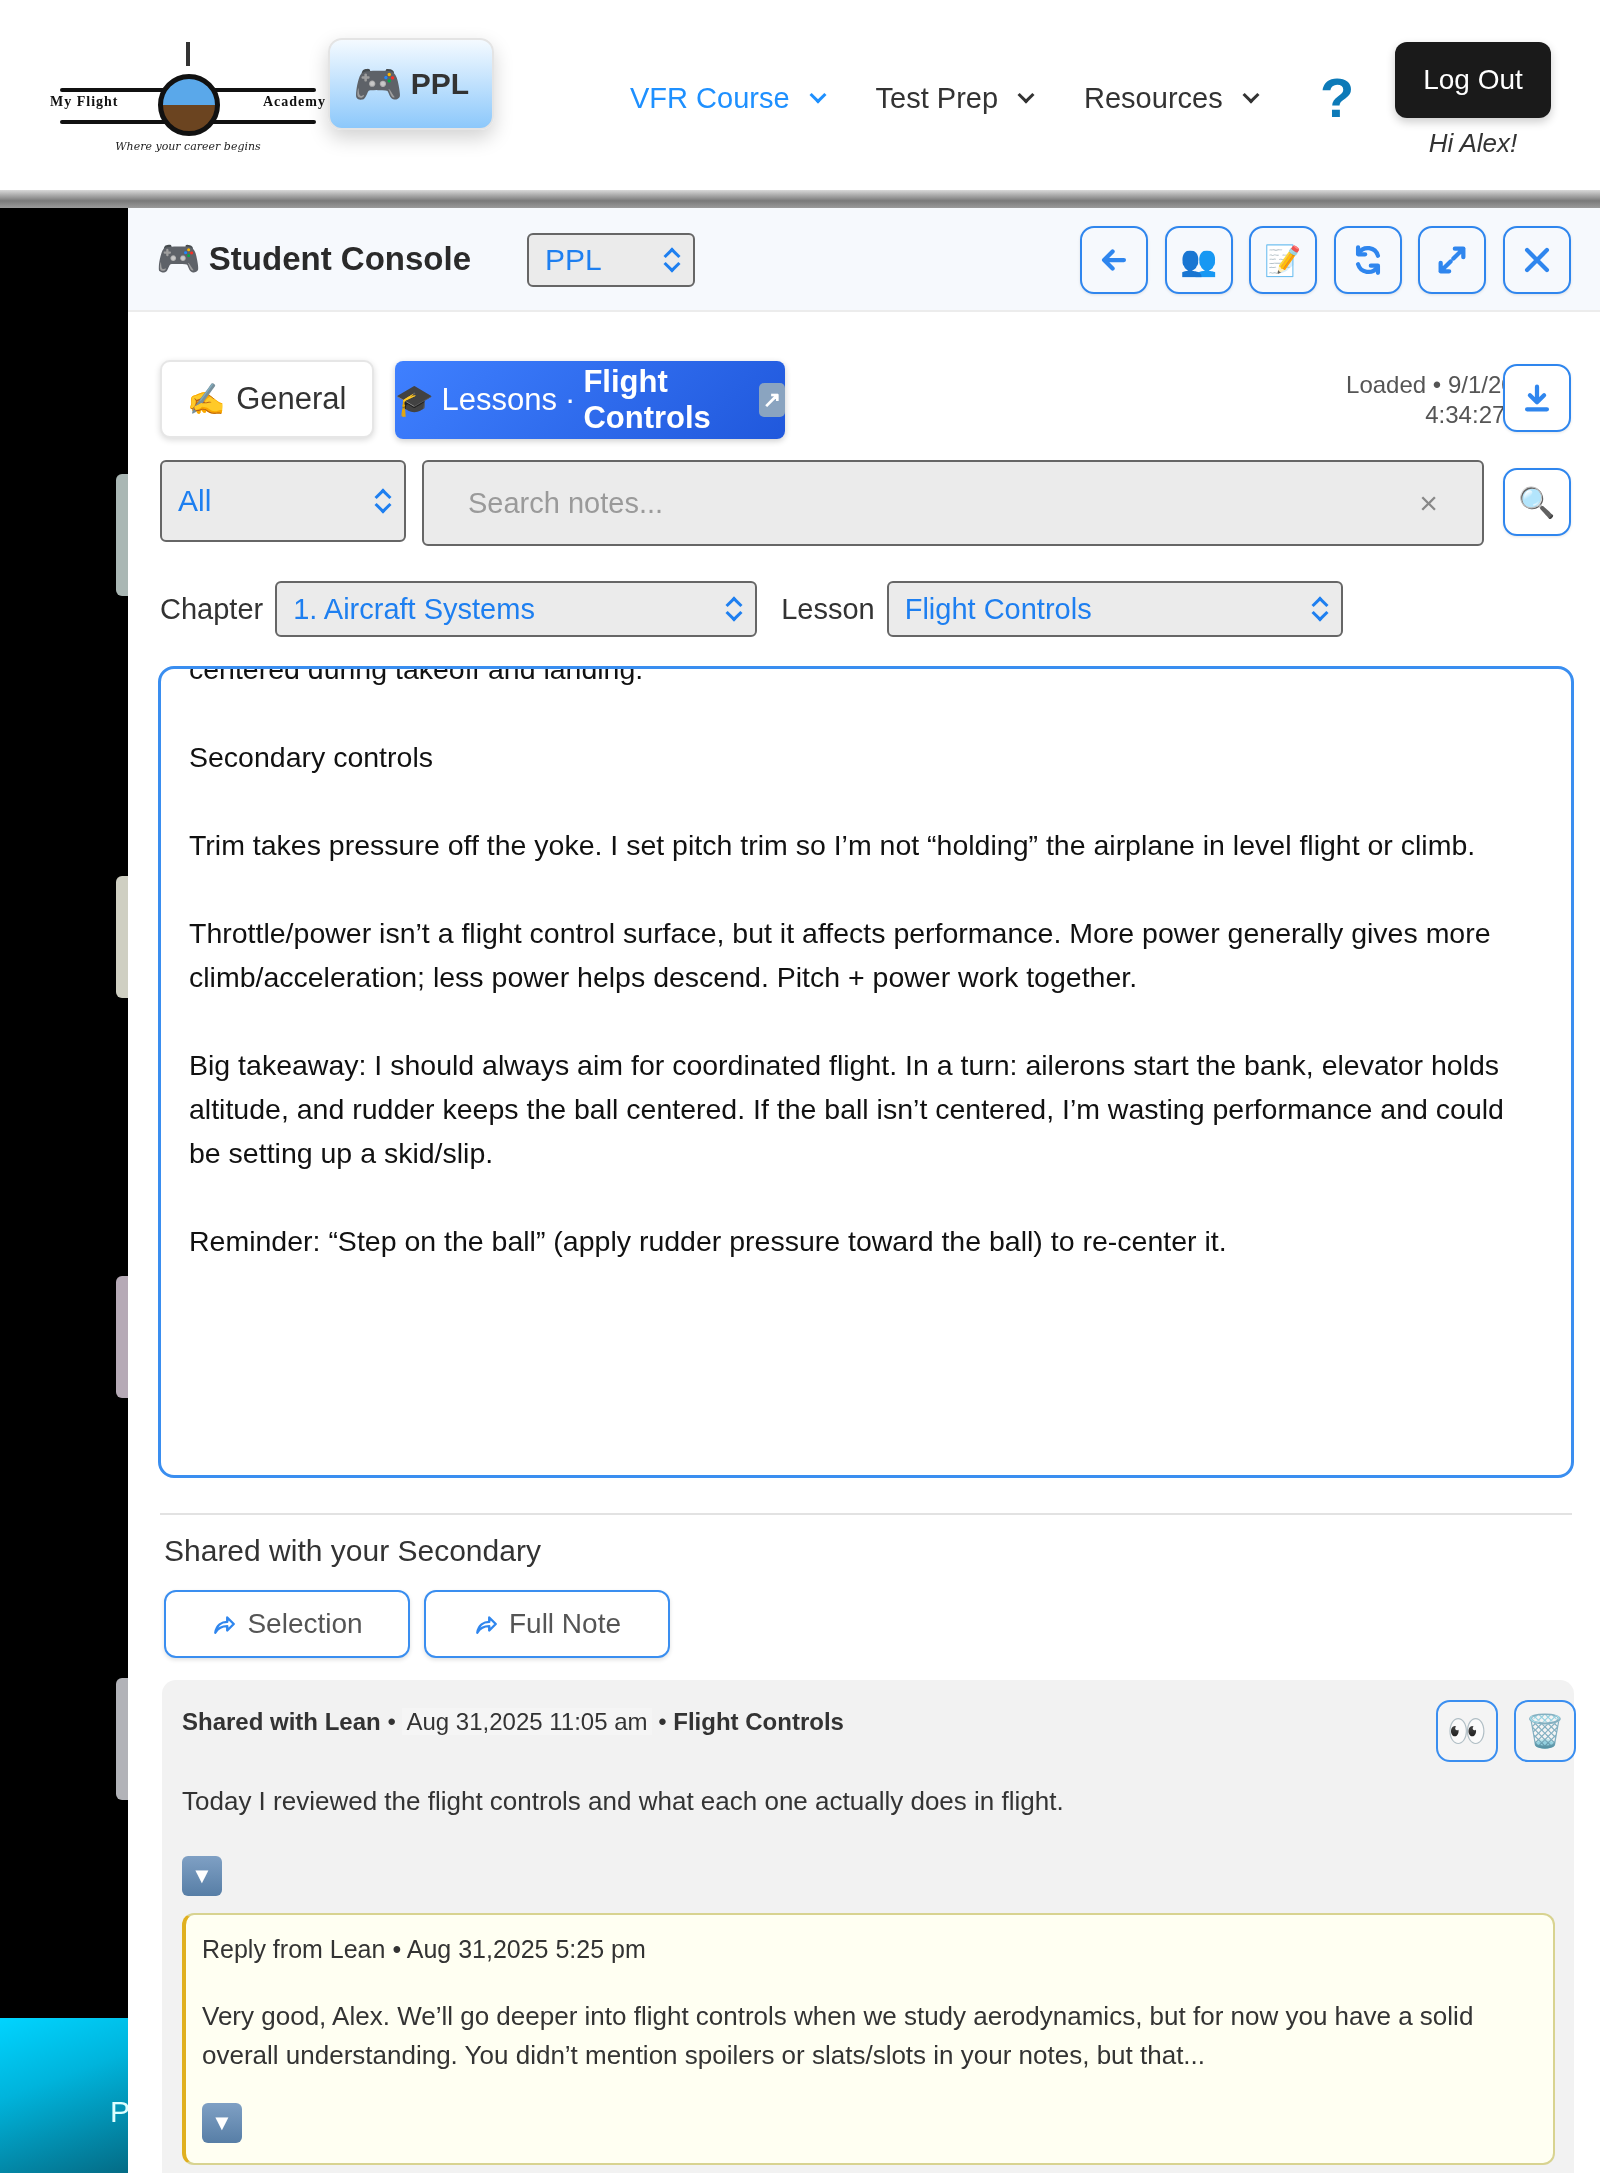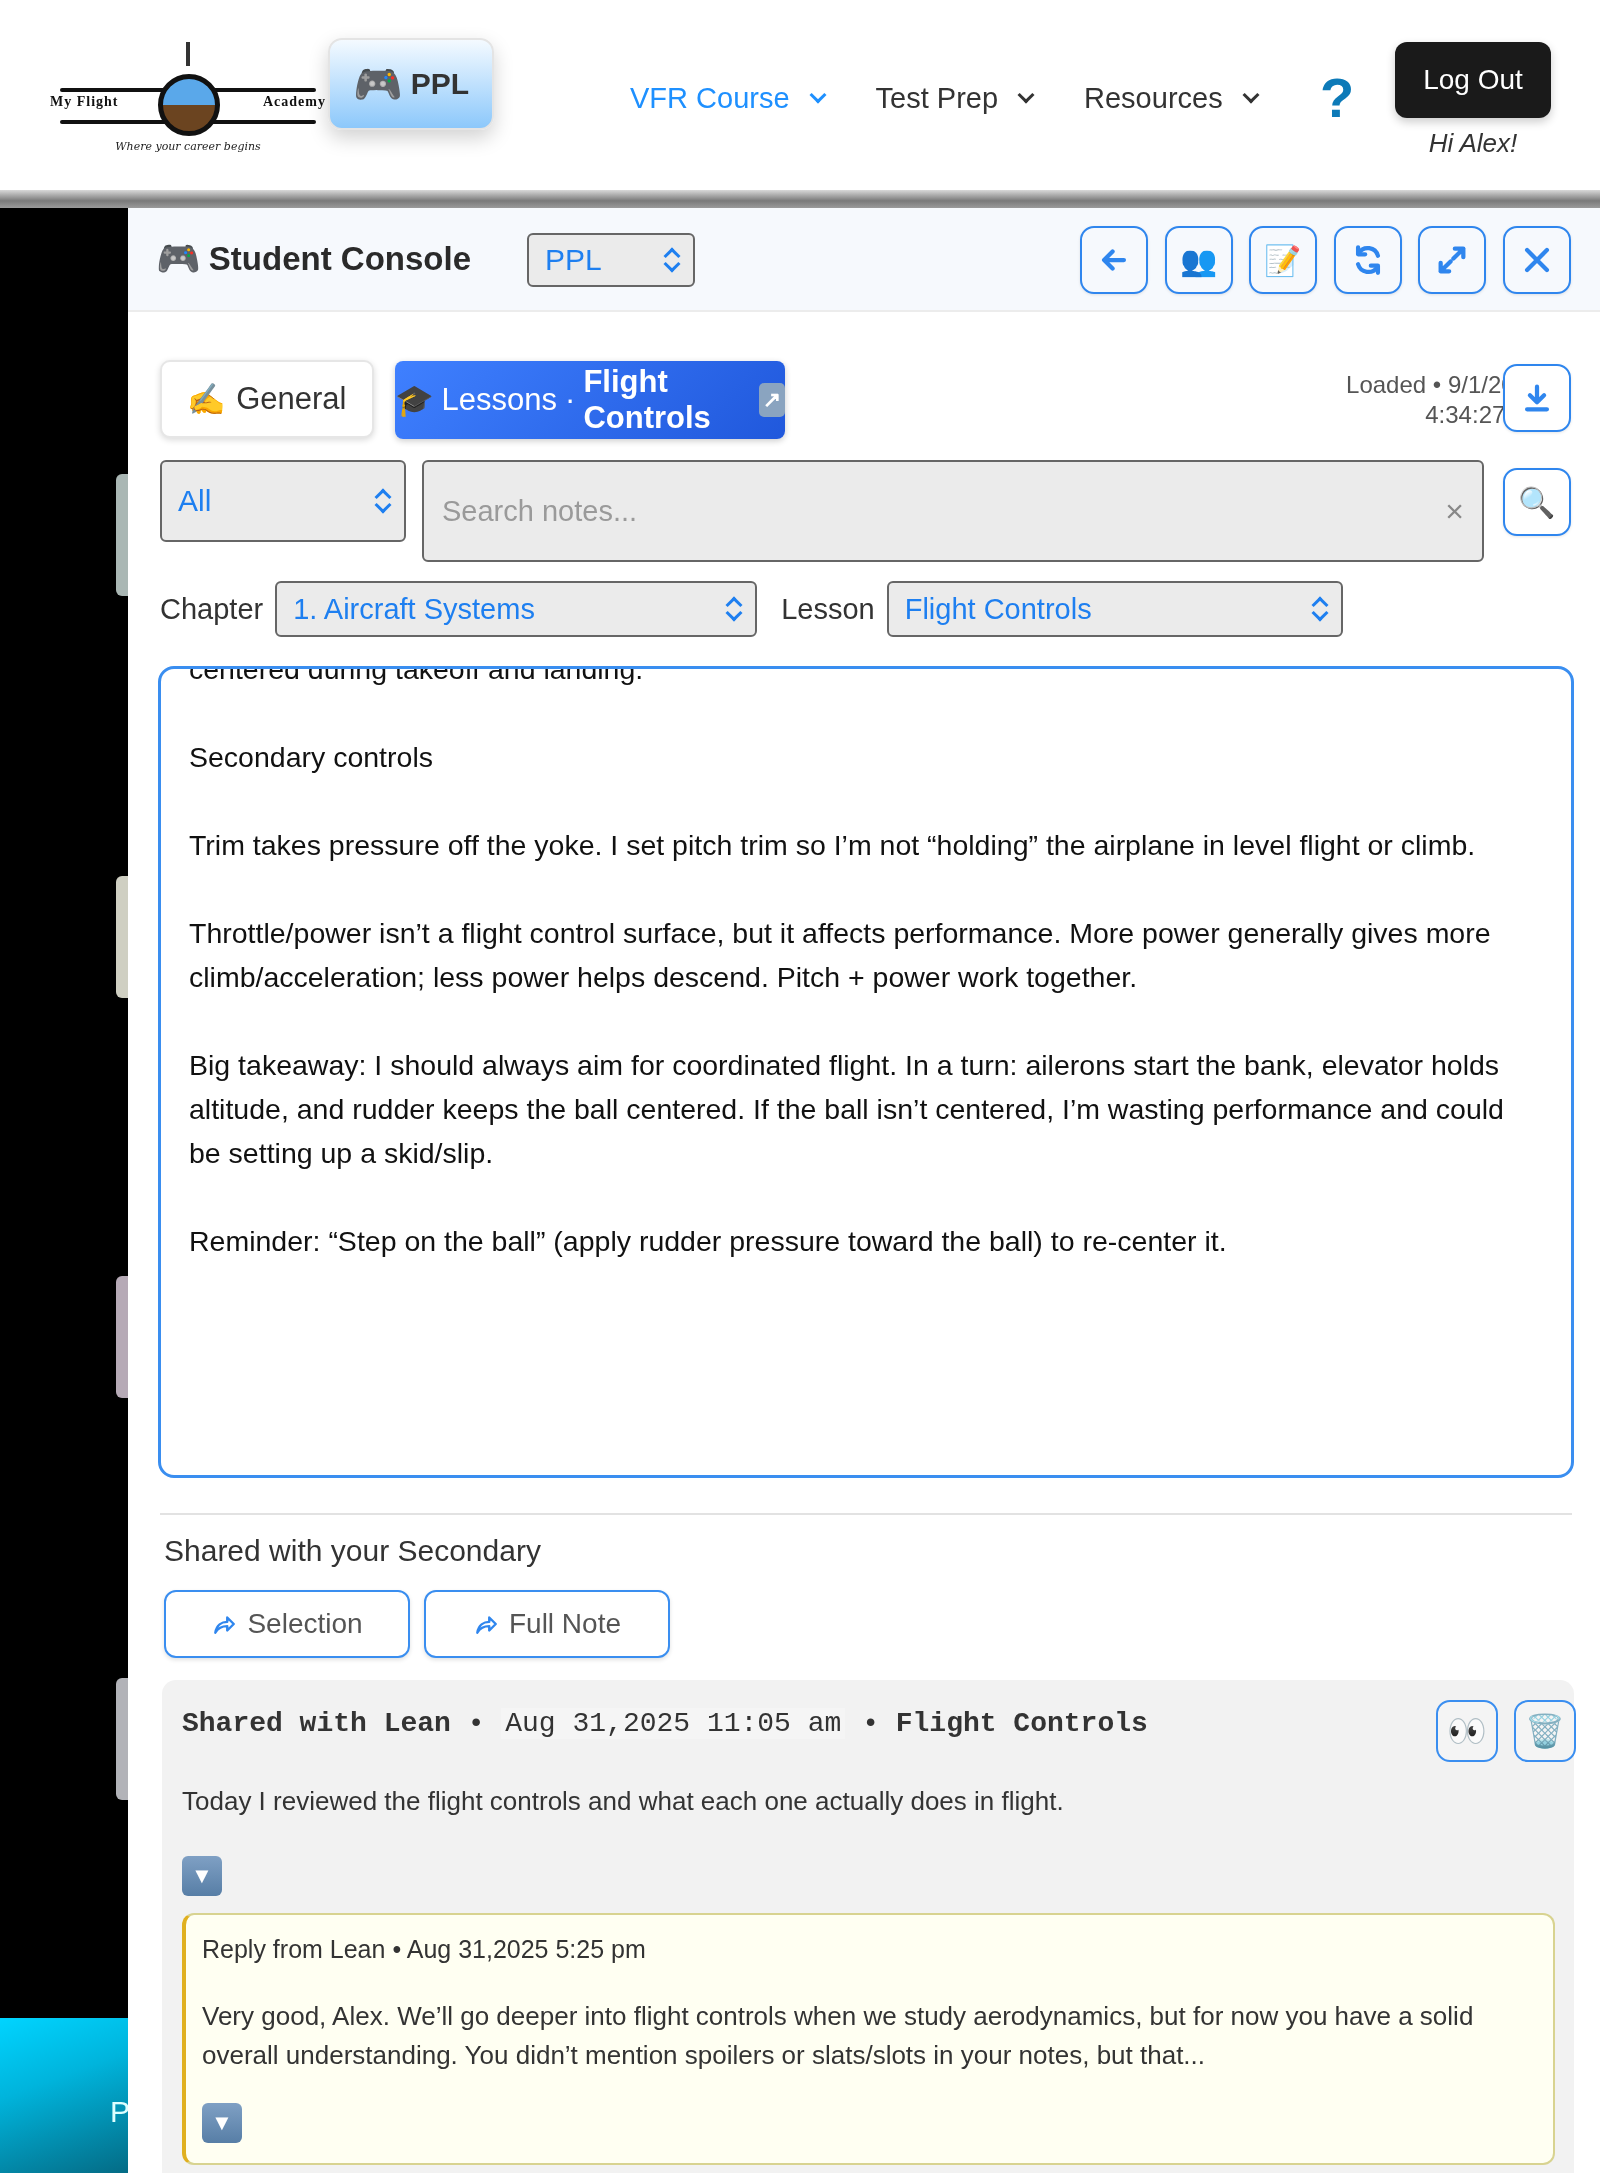--- a/index.html
+++ b/index.html
@@ -72,22 +72,22 @@
   .tab-lessons { position: absolute; left: 267px; top: 153px; width: 390px; height: 78px; border-radius: 8px;
     background: linear-gradient(135deg, #3f80ff, #2058dc); color: #fff; box-shadow: 0 2px 6px rgba(0,0,0,0.2);
     display: flex; align-items: center; justify-content: center; gap: 8px; font-size: 31px; }
   .tab-lessons b { font-weight: bold; }
   .ext-box { display: inline-flex; width: 34px; height: 34px; border-radius: 5px; background: #8aa4c0;
     align-items: center; justify-content: center; color: #fff; font-size: 22px; font-weight: bold; }
 
   .loaded { position: absolute; left: 1060px; top: 162px; width: 360px; text-align: right; font-size: 24px; color: #555; line-height: 30px; }
 
   .filter-select { position: absolute; left: 32px; top: 252px; width: 246px; height: 82px; font-size: 30px; }
-  .search { position: absolute; left: 294px; top: 252px; width: 1062px; height: 102px; border: 2px solid #666; border-radius: 6px;
-    background: #ebebeb; display: flex; align-items: center; padding: 0 18px; }
+  .search { position: absolute; left: 294px; top: 252px; width: 1062px; height: 86px; border: 2px solid #666; border-radius: 6px;
+    background: #ebebeb; display: flex; align-items: center; padding: 0 44px; }
   .search input { border: 0; outline: 0; background: transparent; font-size: 29px; flex: 1; color: #333;
     font-family: "Liberation Sans", sans-serif; }
   .search input::placeholder { color: #9a9a9a; }
   .search .clear { font-size: 32px; color: #888; }
 
   .chapter-row { position: absolute; left: 32px; top: 373px; display: flex; align-items: center; font-size: 29px; color: #333; justify-content: space-between; }
   .chapter-row .lbl { margin-right: 12px; }
   .chap-select { width: 482px; height: 56px; font-size: 29px; margin-right: 24px; }
   .lesson-select { width: 456px; height: 56px; font-size: 29px; }
 
@@ -98,21 +98,21 @@
   .editor p { margin-bottom: 44px; }
   .divider { position: absolute; left: 32px; top: 1305px; width: 1412px; height: 2px; background: #e2e2e2; }
 
   .shared-title { position: absolute; left: 36px; top: 1326px; font-size: 30px; color: #333; }
   .share-btn { position: absolute; top: 1382px; height: 68px; border: 2px solid #3a8ef0; border-radius: 12px; background: #fff;
     display: flex; align-items: center; justify-content: center; gap: 10px; font-size: 28px; color: #555;
     box-shadow: 0 2px 4px rgba(0,0,0,0.12); }
   .share-btn svg { width: 26px; height: 26px; }
 
   .shared-card { position: absolute; left: 34px; top: 1472px; width: 1412px; height: 520px; background: #f2f2f2; border-radius: 14px; }
-  .card-meta { position: absolute; left: 20px; top: 28px; font-size: 28px; color: #333; font-family: Liberation Mono, monospace; }
+  .card-meta { position: absolute; left: 20px; top: 28px; font-size: 24px; color: #333; }
   .card-meta b { font-weight: bold; }
   .card-meta .ts { background: #f5f5f5; padding: 0 4px; }
   .card-icon { position: absolute; top: 20px; width: 62px; height: 62px; border: 2px solid #3a8ef0; border-radius: 14px;
     background: #f4f4f4; display: flex; align-items: center; justify-content: center; font-size: 32px; }
   .card-text { position: absolute; left: 20px; top: 106px; font-size: 26px; color: #333; }
   .toggle { position: absolute; width: 40px; height: 40px; border-radius: 6px; background: linear-gradient(#7fa0c4, #577ea6);
     display: flex; align-items: center; justify-content: center; color: #fff; font-size: 22px; }
   .reply { position: absolute; left: 20px; top: 233px; width: 1373px; height: 252px; background: #fffff2; border: 2px solid #d8d390;
     border-left: 4px solid #e0b020; border-radius: 12px; }
   .reply-meta { position: absolute; left: 16px; top: 20px; font-size: 25px; color: #333; }

